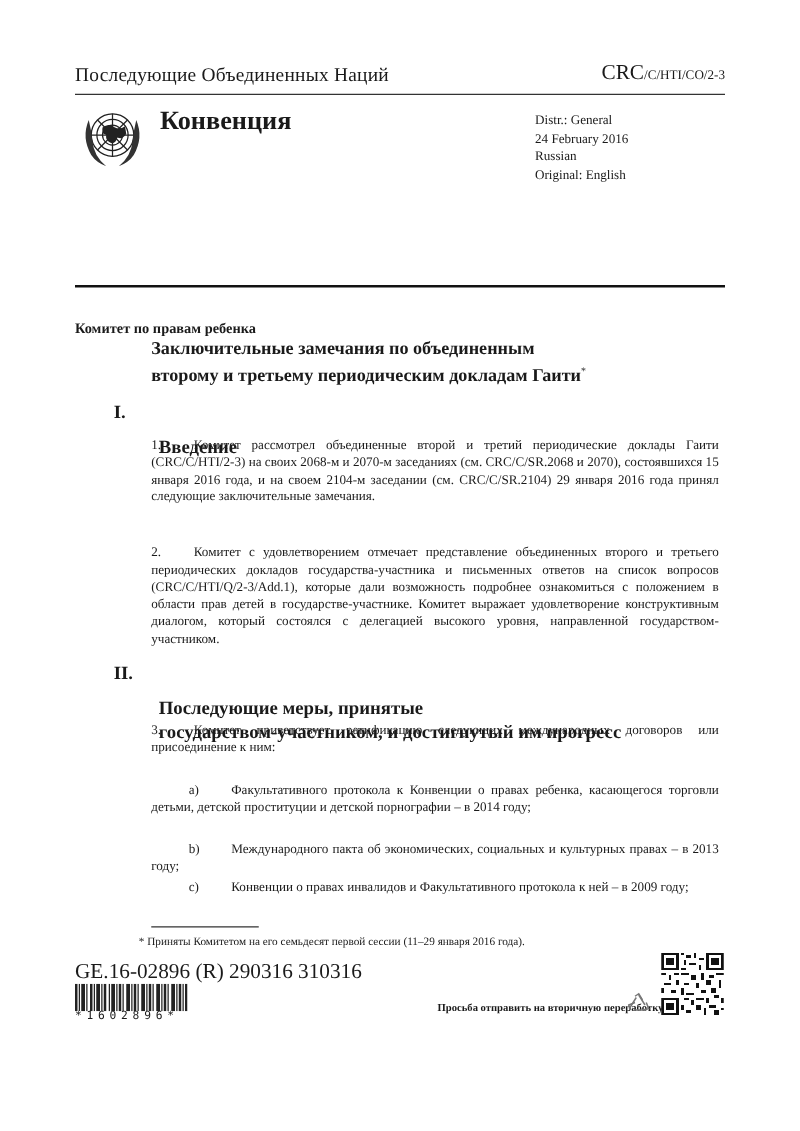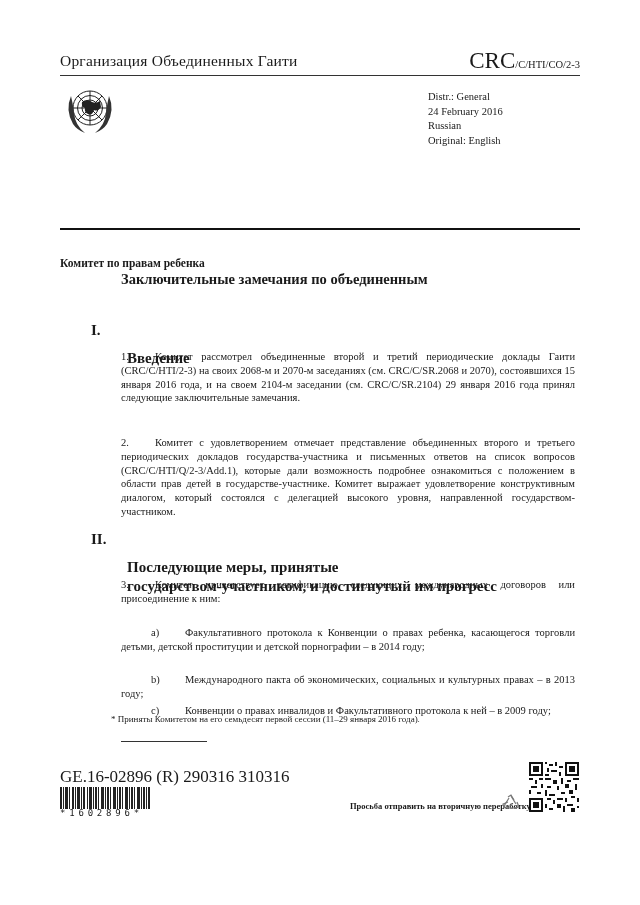--- a/index.html
+++ b/index.html
@@ -1,50 +1,50 @@
 <!DOCTYPE html>
 <html><head>
   <meta charset="utf-8">
   <style>
     html, body { margin:0; padding:0; background:#fff; }
     body { width:640px; height:905px; position:relative; overflow:hidden;
            font-family:"Liberation Serif", "DejaVu Serif", serif; color:#1a1a1a; }
     .abs { position:absolute; }
     .org { left:60px; top:52px; font-size:15.5px; letter-spacing:0.2px; }
     .sym { right:60px; top:48px; white-space:nowrap; }
-    .sym .big { font-size:23px; }
+    .sym .big { font-size:17px; }
     .sym .small { font-size:10.5px; }
     .rule-top { left:60px; top:75px; width:520px; height:1px; background:#333; }
     .emblem { left:62px; top:82px; width:56px; height:56px; }
     .conv { left:128px; top:84px; font-size:21px; font-weight:bold; line-height:24px; }
     .distr { left:428px; top:90px; font-size:10.5px; line-height:14.5px; }
     .rule-thick { left:60px; top:228px; width:520px; height:2px; background:#111; }
     .committee { left:60px; top:237px; font-size:11.5px; font-weight:bold;margin-top:20px; }
     .title { left:121px; top:270px; font-size:14.5px; font-weight:bold; line-height:18px; }
     .title sup { font-size:8px; font-weight:normal; }
     .h1 { left:91px; font-size:15px; font-weight:bold; line-height:19px; }
     .h1 .num { position:absolute; left:0; }
     .h1 .txt { position:absolute; left:36px; white-space:nowrap;margin-top:28px; }
     .para { left:121px; width:454px; font-size:10.5px; line-height:13.8px; text-align:justify; }
     .para .pn { display:inline-block; width:34px; text-indent:0; }
     .sub { left:121px; width:454px; font-size:10.5px; line-height:13.8px; text-align:justify;margin-top:14px; }
     .sub .lbl { display:inline-block; margin-left:30px; width:34px; }
     .fn-rule { left:121px; top:741px; width:86px; height:1px; background:#333; }
-    .footnote { left:111px; top:714px; font-size:9px; }
+    .footnote { left:111px; top:748px; font-size:9px; }
     .symfoot { left:60px; top:767px; font-size:17px; }
     .barcode { left:60px; top:787px; width:90px; height:22px; }
     .barnum { left:60px; top:808px; font-size:9px; letter-spacing:3.8px; font-family:"DejaVu Sans Mono", monospace; }
     .recycle-txt { left:312px; top:801px; font-size:8.5px; font-weight:bold;padding-left:38px; }
     .recycle { left:500px; top:793px; width:22px; height:22px; }
     .qr { left:529px; top:762px; width:50px; height:50px; }
   </style>
 </head>
 <body>
 
-<div class="abs org">Организация Объединенных Гаити</div>
+<div class="abs org">Последующие Объединенных Наций</div>
 <div class="abs sym"><span class="big">CRC</span><span class="small">/C/HTI/CO/2-3</span></div>
 <div class="abs rule-top"></div>
 
 <svg class="abs emblem" viewBox="0 0 56 56">
   <g fill="none" stroke="#222" stroke-width="1">
     <circle cx="28" cy="26" r="17"></circle>
     <circle cx="28" cy="26" r="12.5"></circle>
     <circle cx="28" cy="26" r="8"></circle>
     <circle cx="28" cy="26" r="3.5"></circle>
     <line x1="28" y1="9" x2="28" y2="43"></line>
@@ -53,34 +53,36 @@
     <line x1="40" y1="14" x2="16" y2="38"></line>
   </g>
   <path d="M20 20 q5 -4 10 0 q4 2 8 -1 l1 6 q-3 5 -7 3 q-2 6 -6 4 q-4 -2 -3 -6 q-4 -1 -3 -6z" fill="#222"></path>
   <g fill="#333">
     <path d="M9 14 q-6 14 2 28 q4 6 12 9 q-10 -8 -11 -20 q-1 -9 -3 -17z"></path>
     <path d="M47 14 q6 14 -2 28 q-4 6 -12 9 q10 -8 11 -20 q1 -9 3 -17z"></path>
   </g>
 </svg>
 
 <div class="abs conv">
+  <div>Конвенция</div>
 </div>
 
 <div class="abs distr">
   <div>Distr.: General</div>
   <div>24 February 2016</div>
   <div>Russian</div>
   <div>Original: English</div>
 </div>
 
 <div class="abs rule-thick"></div>
 <div class="abs committee">Комитет по правам ребенка</div>
 
 <div class="abs title">
   <div>Заключительные замечания по объединенным</div>
+  <div><span>второму и третьему периодическим докладам Гаити</span><sup>*</sup></div>
 </div>
 
 <div class="abs h1" style="top:321px;">
   <span class="num">I.</span>
   <span class="txt">Введение</span>
 </div>
 
 <div class="abs para" style="top:350px;">
   <span class="pn">1.</span><span>Комитет рассмотрел объединенные второй и третий периодические доклады Гаити (CRC/C/HTI/2-3) на своих 2068-м и 2070-м заседаниях (см. CRC/C/SR.2068 и 2070), состоявшихся 15 января 2016 года, и на своем 2104-м заседании (см. CRC/C/SR.2104) 29 января 2016 года принял следующие заключительные замечания.</span>
 </div>

